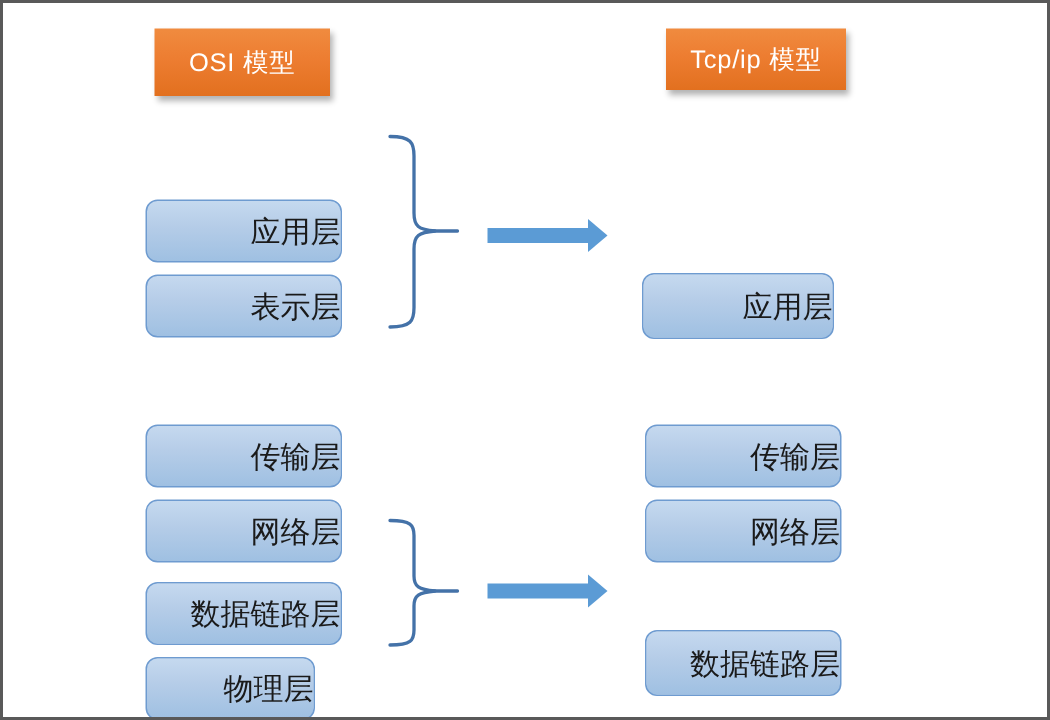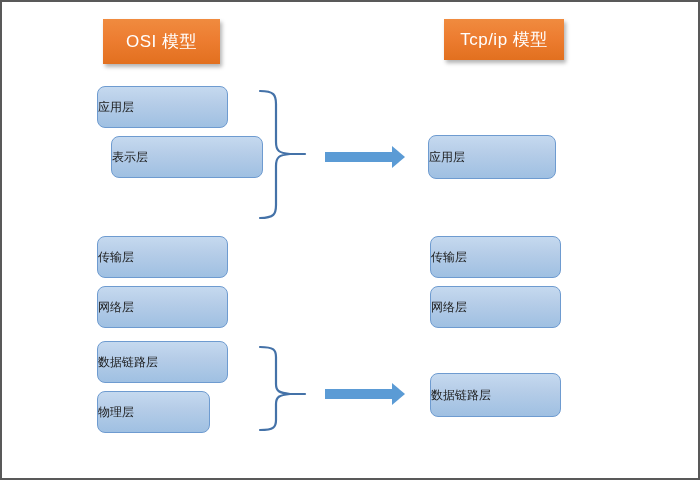--- a/index.html
+++ b/index.html
@@ -35,28 +35,29 @@
     box-shadow: 2px 3px 4px rgba(0,0,0,0.30);
     box-sizing: border-box;
     white-space: nowrap;
   }
 
   
   .layer-box {
     position: absolute;
     display: flex;
     align-items: center;
-    justify-content: flex-start;
+    justify-content: flex-end;
     box-sizing: border-box;
     border: 1px solid #6E9BD0;
     border-radius: 8px;
     background: linear-gradient(to bottom, #C5D9EF 0%, #B6CDE8 40%, #9FC0E2 100%);
     color: #1a1a1a;
-    font-size: 12px;
+    font-size: 20px;
     white-space: nowrap;
+    margin-top: 47px;
   }
 
   
   #overlay {
     position: absolute;
     left: 0;
     top: 0;
     width: 700px;
     height: 480px;
     pointer-events: none;
@@ -92,21 +93,21 @@
     <span>OSI 模型</span>
   </div>
 
   <div class="title-pill" style="left:425px; top:17px; width:120px; height:41px;margin-left:17px;">
     <span>Tcp/ip 模型</span>
   </div>
 
   <div class="layer-box" style="left:95px; top:84px; width:131px; height:42px;">
     <span>应用层</span>
   </div>
-  <div class="layer-box" style="left:109px; top:134px; width:152px; height:42px;">
+  <div class="layer-box" style="left:95px; top:134px; width:131px; height:42px;">
     <span>表示层</span>
   </div>
   <div class="layer-box" style="left:95px; top:234px; width:131px; height:42px;">
     <span>传输层</span>
   </div>
   <div class="layer-box" style="left:95px; top:284px; width:131px; height:42px;">
     <span>网络层</span>
   </div>
   <div class="layer-box" style="left:95px; top:339px; width:131px; height:42px;">
     <span>数据链路层</span>

